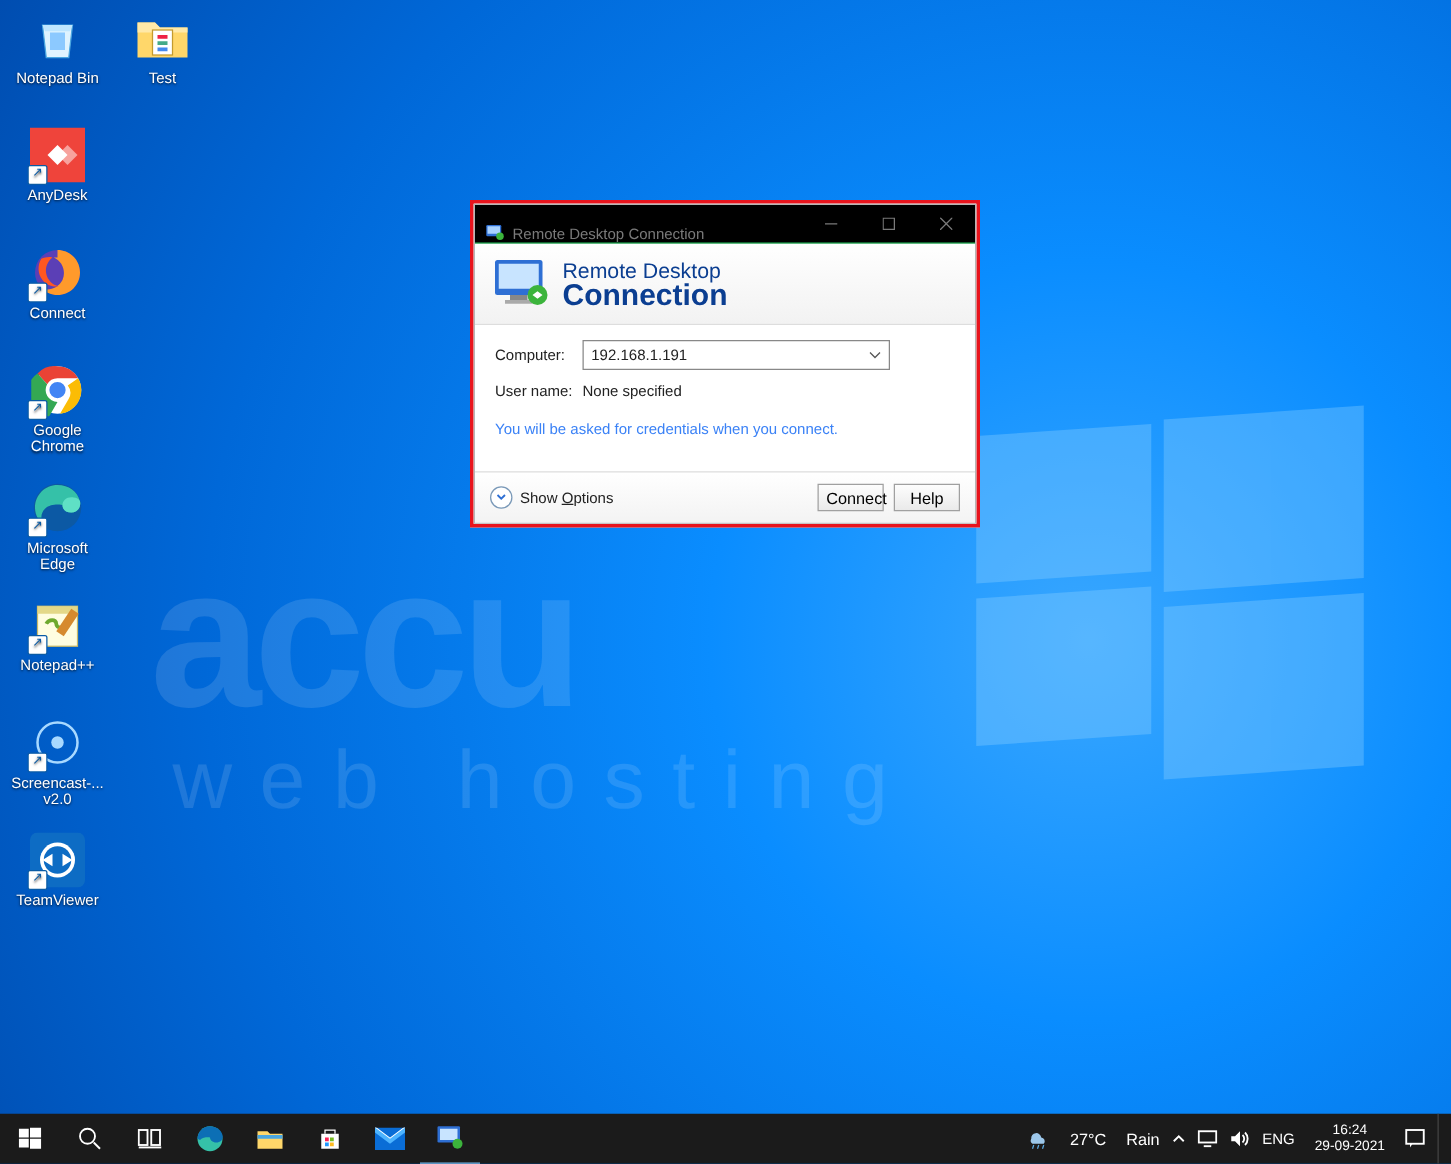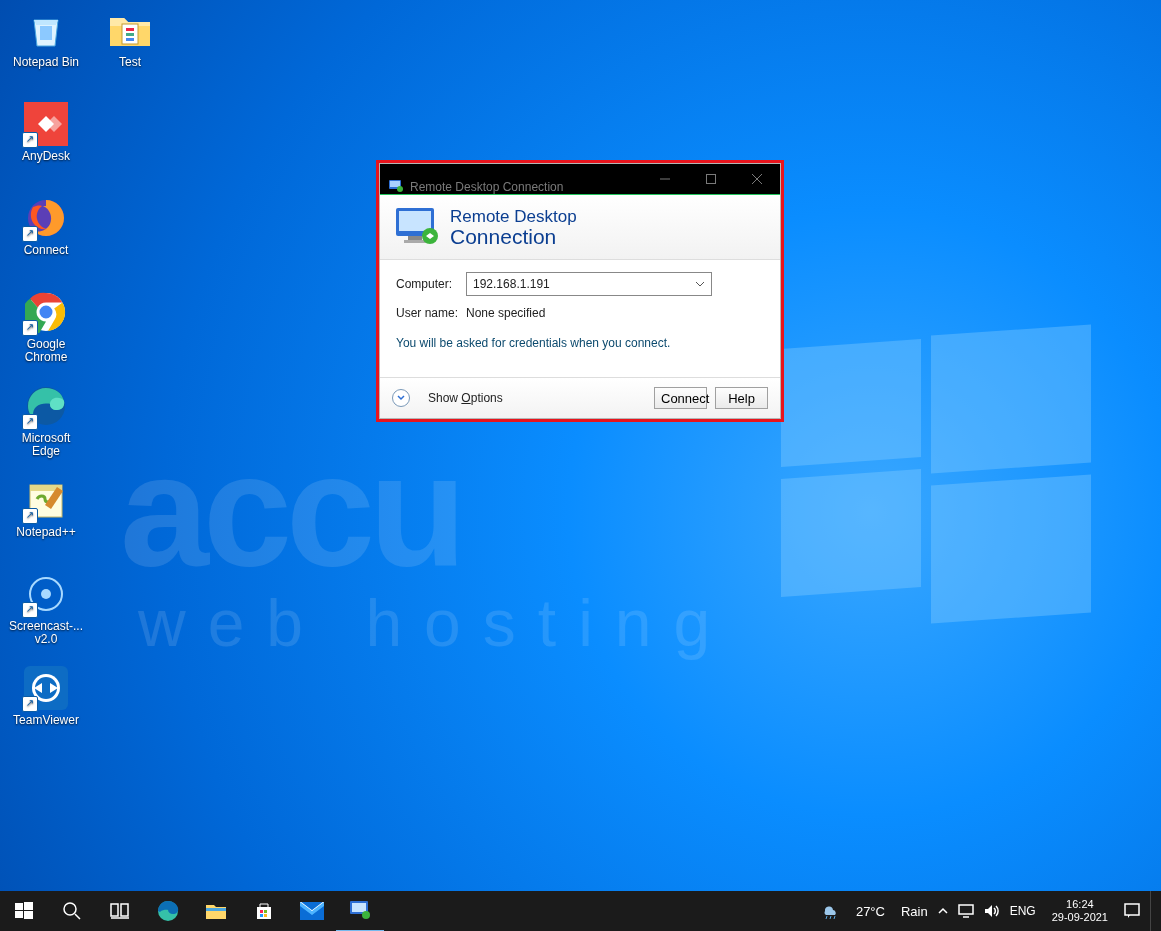--- a/index.html
+++ b/index.html
@@ -25,28 +25,28 @@
   .rdp-hl{position:absolute;left:376px;top:160px;width:402px;height:256px;border:3px solid #e8141d;background:#fff}
   .rdp{position:absolute;inset:0;border:1px solid #b6b6b6;display:flex;flex-direction:column;background:#fff}
   .titlebar{height:30px;display:flex;align-items:flex-end;background:#000000;border-bottom:1px solid #22c55e}
   .titlebar .app-icon{width:16px;height:16px;margin:0 6px 0 8px;display:flex;align-items:center;justify-content:center}
   .titlebar .title{flex:1;font-size:12px;color:#7a7a7a}
   .winbtn{width:46px;height:30px;display:flex;align-items:center;justify-content:center;color:#7a7a7a}
   .winbtn svg{width:10px;height:10px}
   .banner{height:64px;background:linear-gradient(#fff,#f2f2f2);border-bottom:1px solid #ddd;display:flex;align-items:center;padding-left:14px;gap:10px}
   .banner .big-icon{width:46px;height:42px;position:relative}
   .banner .txt .l1{font-size:17px;color:#0b3e91;line-height:19px}
-  .banner .txt .l2{font-size:21px;color:#0b3e91;font-weight:400;line-height:22px}
+  .banner .txt .l2{font-size:24px;color:#0b3e91;font-weight:700;line-height:22px}
   .body{padding:12px 16px 0;font-size:12px;color:#222}
   .row{display:flex;align-items:center;margin-bottom:10px}
   .row .lab{width:70px}
   .combo{flex:0 0 232px;height:22px;border:1px solid #888;display:flex;align-items:center;padding:0 6px;justify-content:space-between;background:#fff}
-  .note{font-size:12px;color:#0c4a6e;margin-top:16px}
+  .note{font-size:12px;color:#3b82f6;margin-top:16px}
   .footer{border-top:1px solid #ddd;height:40px;background:linear-gradient(#fff,#f3f3f3);display:flex;align-items:center;padding:0 12px;margin-top:auto}
-  .showopt{display:flex;align-items:center;gap:18px;font-size:12px;color:#222}
+  .showopt{display:flex;align-items:center;gap:6px;font-size:12px;color:#222}
   .showopt .chev{width:16px;height:16px;border:1px solid #7a99b8;border-radius:50%;display:flex;align-items:center;justify-content:center;background:#fff}
   .btn{width:53px;height:22px;border:1px solid #a0a0a0;background:linear-gradient(#fdfdfd,#eaeaea);font-size:13px;margin-left:8px}
   .spacer{flex:1}
 
   
   .taskbar{position:absolute;left:0;bottom:0;right:0;height:40px;background:#1b1b1b;display:flex;align-items:center;color:#fff}
   .tbtn{width:48px;height:40px;display:flex;align-items:center;justify-content:center}
   .tray{margin-left:auto;display:flex;align-items:center;height:40px;padding-right:4px;font-size:12px;gap:10px}
   .tray .clock{text-align:center;font-size:11px;line-height:13px;padding:0 6px}
   .tray .weather{display:flex;align-items:center;gap:16px;font-size:13px}

